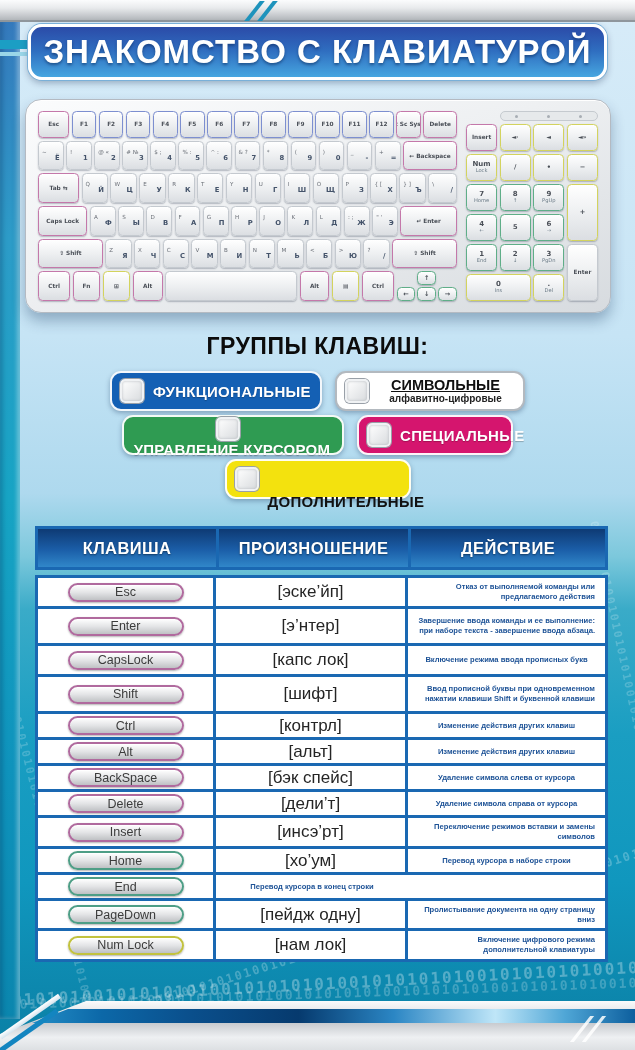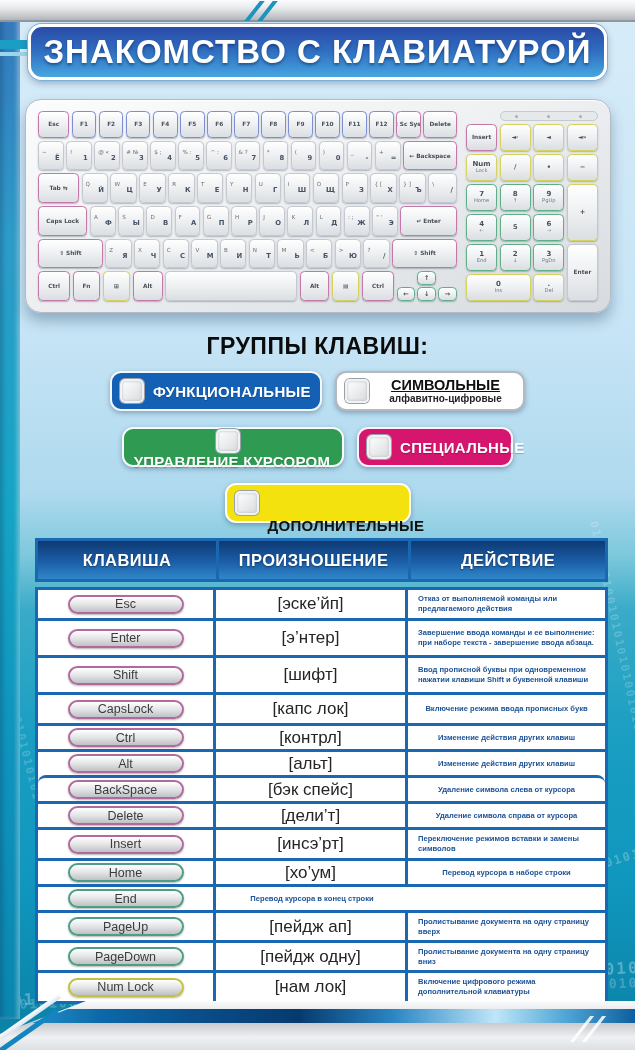--- a/index.html
+++ b/index.html
@@ -65,60 +65,60 @@
   .arr-cluster{display:flex;flex-direction:column;gap:2px;min-width:0;}
   .arr-row{display:flex;gap:2px;flex:1;justify-content:center;}
   .arr-row .key{flex:1;}
   .arr-row.topr .key{flex:0 0 32%;}
   .arr-cluster .one{font-size:6.5px;}
 
   
   .groups-heading{position:absolute;top:333px;left:0;right:0;text-align:center;
     font-size:23px;font-weight:bold;color:#0b0b0b;letter-spacing:.5px;}
   .chips{position:absolute;top:371px;left:0;width:100%;display:flex;flex-direction:column;
-    align-items:center;gap:16px;}
+    align-items:center;gap:4px;}
   .chip-row{display:flex;gap:13px;justify-content:center;}
   .chip{height:40px;border-radius:11px;border:2px solid rgba(255,255,255,.95);
     box-shadow:0 2px 5px rgba(20,50,90,.35);display:flex;align-items:center;
     padding:0 10px 0 8px;box-sizing:border-box;}
   .chip-sym{border-color:#b3b9bf;}
   .chip-func{width:212px;} .chip-sym{width:190px;} .chip-cursor{width:222px;flex-direction:column;}
   .chip-special{width:156px;} .chip-extra{width:186px;}
   .kicon{width:20px;height:20px;border-radius:5px;flex:0 0 auto;
     background:linear-gradient(135deg,#ffffff,#d8dbde);
     border:2px solid #f0f2f4;box-shadow:0 0 0 1px #99a0a8, inset 0 0 3px #b8bcc0;margin-right:9px;}
   .chip-label{flex:1;text-align:center;font-weight:bold;font-size:15px;letter-spacing:.3px;
     text-shadow:0 1px 1px rgba(0,0,0,.25);white-space:nowrap;}
   .chip .dark{text-shadow:none;}
   .chip-col{flex:1;display:flex;flex-direction:column;align-items:center;line-height:1.1;}
   .chip-col .chip-main{font-size:14.5px;font-weight:bold;text-decoration:underline;color:#101010;}
   .chip-col .chip-sub{font-size:10px;font-weight:bold;color:#222;}
 
   
-  .tbl{position:absolute;left:35px;top:538px;width:573px;box-sizing:border-box;}
+  .tbl{position:absolute;left:35px;top:526px;width:573px;box-sizing:border-box;}
   .tbl-head{display:grid;grid-template-columns:178px 192px 1fr;height:44px;
     border:3px solid #1a68b2;box-sizing:border-box;
     background:linear-gradient(180deg,#0e3a74 0%,#1b5ea8 55%,#3087c9 100%);}
   .tbl-head .hc{display:flex;align-items:center;justify-content:center;color:#fff;
     font-weight:bold;font-size:16.5px;letter-spacing:.4px;text-shadow:0 1px 2px rgba(0,0,0,.45);
     border-left:3px solid #1a68b2;}
   .tbl-head .hc:first-child{border-left:none;}
   .tbl-body{margin-top:5px;border:3px solid #1a68b2;background:#fff;box-sizing:border-box;}
   .tbl-row{display:grid;grid-template-columns:178px 192px 1fr;border-top:3px solid #1a68b2;}
   .tbl-row:first-child{border-top:none;}
   .tc{display:flex;align-items:center;justify-content:center;border-right:3px solid #1a68b2;
     padding:1px 2px;box-sizing:border-box;}
   .tc.c3{border-right:none;}
   .kpill{min-width:116px;padding:0 10px;height:19px;border-radius:10px;border:2px solid #b06a9e;
     background:linear-gradient(180deg,#ffffff,#e3e4e6 50%,#bfc1c4);
     box-shadow:inset 0 1px 0 #fff,0 1px 2px rgba(0,0,0,.3);
     display:flex;align-items:center;justify-content:center;font-size:12.5px;color:#3c3c3c;box-sizing:border-box;}
   .kpill.g-c{border-color:#4e9e86;} .kpill.g-a{border-color:#c2c23e;}
   .pron{font-size:17px;color:#252525;}
-  .act{font-size:7.6px;font-weight:bold;color:#1d5296;text-align:left;line-height:1.3;padding:2px 8px;}
+  .act{font-size:7.6px;font-weight:bold;color:#1d5296;text-align:right;line-height:1.3;padding:2px 8px;}
 
   
   .bot-silver{position:absolute;left:0;right:0;top:1001px;height:49px;
     background:linear-gradient(180deg,#fafbfc 0%,#dcdee1 32%,#c9ccd0 46%,#eef0f2 74%,#dde0e3 100%);
     clip-path:polygon(86px 0,100% 0,100% 100%,0 100%,0 33px);}
   .bot-stripe{position:absolute;left:0;right:0;top:1009px;height:14px;
     background:linear-gradient(90deg,#2e9fd4 0%,#0c68a8 16%,#0a4f8c 30%,#063a6e 47%,#2b86c4 62%,#bfe6f8 78%,#4fa6d6 89%,#0d5f9e 100%);
     clip-path:polygon(68px 0,100% 0,100% 100%,32px 100%);}
   .diag-white{position:absolute;left:-6px;top:1014px;width:72px;height:5px;
     background:linear-gradient(180deg,#ffffff,#d5e4ee);transform:rotate(-35deg);}
@@ -597,125 +597,114 @@
           <div class="tc c1">
             <div class="kpill g-sp">Enter</div>
           </div>
           <div class="tc c2">
             <span class="pron">[э’нтер]</span>
           </div>
           <div class="tc c3">
             <span class="act">Завершение ввода команды и ее выполнение: при наборе текста - завершение ввода абзаца.</span>
           </div>
         </div>
+        <div class="tbl-row" style="min-height: 28px;">
+          <div class="tc c1">
+            <div class="kpill g-sp">CapsLock</div>
+          </div>
+          <div class="tc c2">
+            <span class="pron">[капс лок]</span>
+          </div>
+          <div class="tc c3">
+            <span class="act">Включение режима ввода прописных букв</span>
+          </div>
+        </div>
         <div class="tbl-row" style="min-height: 34px;">
           <div class="tc c1">
             <div class="kpill g-sp">Shift</div>
           </div>
           <div class="tc c2">
             <span class="pron">[шифт]</span>
           </div>
           <div class="tc c3">
             <span class="act">Ввод прописной буквы при одновременном нажатии клавиши Shift и буквенной клавиши</span>
           </div>
         </div>
+        <div class="tbl-row" style="min-height: 23px;">
+          <div class="tc c1">
+            <div class="kpill g-sp">Ctrl</div>
+          </div>
+          <div class="tc c2">
+            <span class="pron">[контрл]</span>
+          </div>
+          <div class="tc c3">
+            <span class="act">Изменение действия других клавиш</span>
+          </div>
+        </div>
+        <div class="tbl-row" style="min-height: 23px;">
+          <div class="tc c1">
+            <div class="kpill g-sp">Alt</div>
+          </div>
+          <div class="tc c2">
+            <span class="pron">[альт]</span>
+          </div>
+          <div class="tc c3">
+            <span class="act">Изменение действия других клавиш</span>
+          </div>
+        </div>
+        <div class="tbl-row" style="min-height: 23px;">
+          <div class="tc c1">
+            <div class="kpill g-sp">BackSpace</div>
+          </div>
+          <div class="tc c2">
+            <span class="pron">[бэк спейс]</span>
+          </div>
+          <div class="tc c3">
+            <span class="act">Удаление символа слева от курсора</span>
+          </div>
+        </div>
+        <div class="tbl-row" style="min-height: 23px;">
+          <div class="tc c1">
+            <div class="kpill g-sp">Delete</div>
+          </div>
+          <div class="tc c2">
+            <span class="pron">[дели’т]</span>
+          </div>
+          <div class="tc c3">
+            <span class="act">Удаление символа справа от курсора</span>
+          </div>
+        </div>
         <div class="tbl-row" style="min-height: 28px;">
           <div class="tc c1">
-            <div class="kpill g-sp">CapsLock</div>
-          </div>
-          <div class="tc c2">
-            <span class="pron">[капс лок]</span>
-          </div>
-          <div class="tc c3">
-            <span class="act">Включение режима ввода прописных букв</span>
+            <div class="kpill g-sp">Insert</div>
+          </div>
+          <div class="tc c2">
+            <span class="pron">[инсэ’рт]</span>
+          </div>
+          <div class="tc c3">
+            <span class="act">Переключение режимов вставки и замены символов</span>
           </div>
         </div>
         <div class="tbl-row" style="min-height: 23px;">
           <div class="tc c1">
-            <div class="kpill g-sp">Ctrl</div>
-          </div>
-          <div class="tc c2">
-            <span class="pron">[контрл]</span>
-          </div>
-          <div class="tc c3">
-            <span class="act">Изменение действия других клавиш</span>
+            <div class="kpill g-c">Home</div>
+          </div>
+          <div class="tc c2">
+            <span class="pron">[хо’ум]</span>
+          </div>
+          <div class="tc c3">
+            <span class="act">Перевод курсора в наборе строки</span>
           </div>
         </div>
         <div class="tbl-row" style="min-height: 23px;">
           <div class="tc c1">
-            <div class="kpill g-sp">Alt</div>
-          </div>
-          <div class="tc c2">
-            <span class="pron">[альт]</span>
-          </div>
-          <div class="tc c3">
-            <span class="act">Изменение действия других клавиш</span>
-          </div>
-        </div>
-        <div class="tbl-row" style="min-height: 23px; border-radius: 8px;">
-          <div class="tc c1">
-            <div class="kpill g-sp">BackSpace</div>
-          </div>
-          <div class="tc c2">
-            <span class="pron">[бэк спейс]</span>
-          </div>
-          <div class="tc c3">
-            <span class="act">Удаление символа слева от курсора</span>
-          </div>
-        </div>
-        <div class="tbl-row" style="min-height: 23px;">
-          <div class="tc c1">
-            <div class="kpill g-sp">Delete</div>
-          </div>
-          <div class="tc c2">
-            <span class="pron">[дели’т]</span>
-          </div>
-          <div class="tc c3">
-            <span class="act">Удаление символа справа от курсора</span>
-          </div>
-        </div>
-        <div class="tbl-row" style="min-height: 28px;">
-          <div class="tc c1">
-            <div class="kpill g-sp">Insert</div>
-          </div>
-          <div class="tc c2">
-            <span class="pron">[инсэ’рт]</span>
-          </div>
-          <div class="tc c3">
-            <span class="act">Переключение режимов вставки и замены символов</span>
-          </div>
-        </div>
-        <div class="tbl-row" style="min-height: 23px;">
-          <div class="tc c1">
-            <div class="kpill g-c">Home</div>
-          </div>
-          <div class="tc c2">
-            <span class="pron">[хо’ум]</span>
-          </div>
-          <div class="tc c3">
-            <span class="act">Перевод курсора в наборе строки</span>
-          </div>
-        </div>
-        <div class="tbl-row" style="min-height: 23px;">
-          <div class="tc c1">
             <div class="kpill g-c">End</div>
           </div>
           <div class="tc c3">
             <span class="act">Перевод курсора в конец строки</span>
-          </div>
-        </div>
-        <div class="tbl-row" style="min-height: 27px;">
-          <div class="tc c1">
-            <div class="kpill g-c">PageUp</div>
-          </div>
-          <div class="tc c2">
-            <span class="pron">[пейдж ап]</span>
-          </div>
-          <div class="tc c3">
-            <span class="act">Пролистывание документа на одну страницу вверх</span>
           </div>
         </div>
         <div class="tbl-row" style="min-height: 27px;">
           <div class="tc c1">
             <div class="kpill g-c">PageDown</div>
           </div>
           <div class="tc c2">
             <span class="pron">[пейдж одну]</span>
           </div>
           <div class="tc c3">

